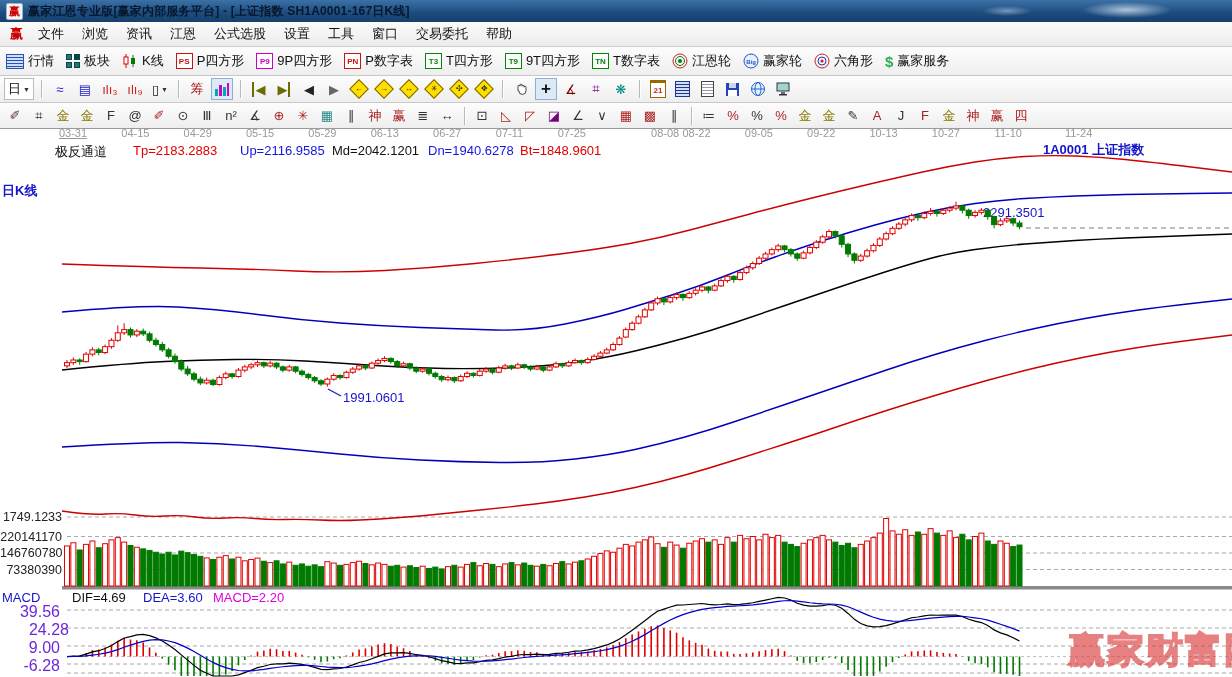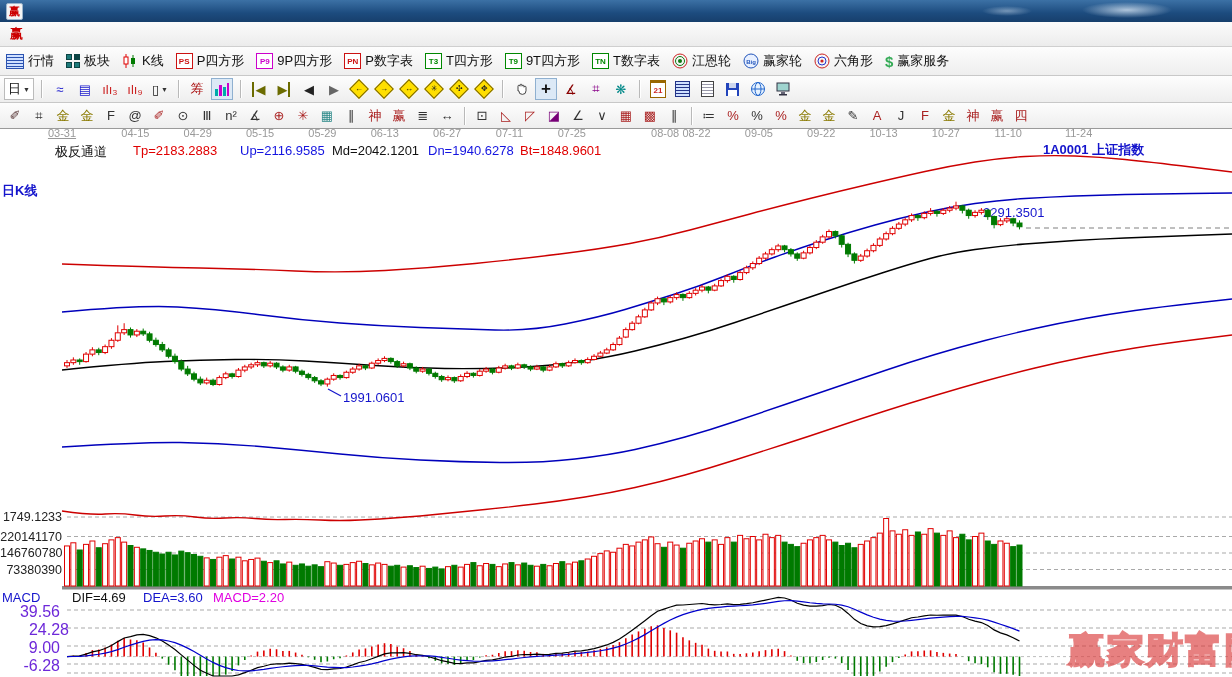--- a/index.html
+++ b/index.html
@@ -694,24 +694,37 @@
       <line x1="1013.15" y1="656.6" x2="1013.15" y2="674.8413497320408" stroke="#007a00" stroke-width="1.6"></line>
       <line x1="1019.5" y1="656.6" x2="1019.5" y2="676" stroke="#007a00" stroke-width="1.6"></line>
       <path d="M67 656.6 L73.35 656.0017094017096 L79.7 655.8987556919184 L86.05 654.1508716663907 L92.4 651.8520921972006 L98.75 650.7034519612573 L105.1 648.5544779648774 L111.44999999999999 645.5265983042962 L117.8 641.605306851655 L124.15 637.9860009346093 L130.5 636.5590689376689 L136.85 634.8318821145657 L143.2 634.325033382909 L149.55 635.6176728850818 L155.89999999999998 637.8268044279797 L162.25 640.9681262416126 L168.6 645.0433142580868 L174.95 649.5644067011011 L181.3 654.8619645216842 L187.64999999999998 660.1092025347149 L194 665.3768767325618 L200.35 670.2415573521566 L206.7 673.2991668706176 L213.04999999999998 676 L219.39999999999998 676 L225.75 676 L232.1 676 L238.45 674.8911480020715 L244.79999999999998 672.6351293265857 L251.14999999999998 670.2062243320984 L257.5 667.6695469223766 L263.85 666.2739216364419 L270.2 664.4719483026017 L276.54999999999995 663.8080438581111 L282.9 663.9236965713092 L289.25 663.2128980238568 L295.6 663.5379088710225 L301.95 664.4314312285339 L308.29999999999995 665.7601859960595 L314.65 667.4147923125423 L321 669.3058395142019 L327.34999999999997 669.5657102332889 L333.7 668.7839484293452 L340.05 668.5112410509923 L346.4 666.9652595887385 L352.75 664.9179492170158 L359.09999999999997 662.5011909574948 L365.45 661.019101825876 L371.79999999999995 658.7306376706091 L378.15 656.3151100541393 L384.5 653.9472167927555 L390.84999999999997 652.8402096302156 L397.2 652.9730078973969 L403.54999999999995 652.6397528885228 L409.9 653.3810516378264 L416.25 654.7164731463942 L422.59999999999997 655.3055757739459 L428.95 656.7391396471105 L435.29999999999995 658.5786653067453 L441.65 660.7152889397155 L448 661.8637514562627 L454.34999999999997 663.4215069725742 L460.7 663.6069677677176 L467.04999999999995 662.9544716070158 L473.4 662.8494735140782 L479.75 661.7387260222998 L486.09999999999997 660.3312888019917 L492.45 659.9040227313574 L498.79999999999995 658.5743524739498 L505.15 657.0314558053377 L511.5 656.2963492324327 L517.8499999999999 655.0059227239465 L524.2 654.4917034056291 L530.55 654.5914836729801 L536.9 654.2139156924379 L543.25 654.6632408849767 L549.5999999999999 654.3193989032335 L555.95 653.3580480753352 L562.3 653.1204307819638 L568.65 652.2559678793855 L575 651.1495542904208 L581.35 650.8234518570107 L587.6999999999999 649.9158393880197 L594.05 648.5629710503431 L600.4 646.8766728250938 L606.75 644.9483574312363 L613.1 642.3737700721599 L619.4499999999999 639.0828680663634 L625.8 634.7896215596414 L632.15 630.2386207744934 L638.5 625.5375390109215 L644.85 620.6527878968869 L651.1999999999999 615.6798029739606 L657.55 611.2926517896282 L663.9 609.0896968527348 L670.25 606.9478980064201 L676.5999999999999 605.1177376794611 L682.9499999999999 604.988492549457 L689.3 604.5181324897734 L695.65 604.0251936112203 L702 603.5201823119415 L708.3499999999999 604.4473651137947 L714.6999999999999 604.8108574501326 L721.05 604.4892533552389 L727.4 603.8738740403768 L733.75 604.7105554997817 L740.0999999999999 604.4018523070102 L746.4499999999999 603.6779184402295 L752.8 602.7565694740591 L759.15 601.451734022227 L765.5 600.1006323545843 L771.8499999999999 598.7286793972615 L778.1999999999999 597.4756828706162 L784.55 598.0053786646043 L790.9 600.0453924215511 L797.25 603.2454557078025 L803.5999999999999 605.1640755963723 L809.9499999999999 606.0568510008483 L816.3 606.1357280157414 L822.65 605.5760364688264 L829 604.5224201688922 L835.3499999999999 605.2476789633146 L841.6999999999999 608.3156432157726 L848.05 613.4234141461519 L854.4 619.3531672779742 L860.75 623.4661856316474 L867.0999999999999 625.8696480382958 L873.4499999999999 626.9063248749766 L879.8 626.6210280960237 L886.15 625.5425644874873 L892.5 623.8549640592895 L898.8499999999999 621.9486678370912 L905.1999999999999 619.8927529298188 L911.55 617.7430446357467 L917.9 616.9802470305818 L924.25 615.8768557783236 L930.5999999999999 614.9978243894799 L936.9499999999999 615.2618559293945 L943.3 615.2218594899613 L949.65 615.1834365304054 L956 615.146684222715 L962.3499999999999 616.5475570959178 L968.6999999999999 619.2981263601542 L975.05 621.1602746286006 L981.4 622.5444617377415 L987.75 625.4529335555836 L994.0999999999999 629.8814749108084 L1000.4499999999999 632.8180075975432 L1006.8 634.9110972227905 L1013.15 637.7554141972975 L1019.5 641.0362276195202" fill="none" stroke="#000000" stroke-width="1.2"></path>
       <path d="M67 656.6 L73.35 656.4803418803419 L79.7 656.3640246426572 L86.05 655.921394047404 L92.4 655.1075336773632 L98.75 654.2267173341421 L105.1 653.0922694602891 L111.44999999999999 651.5791352290905 L117.8 649.5843695536034 L124.15 647.2646958298046 L130.5 645.1235704513774 L136.85 643.065232784015 L143.2 641.3171929037939 L149.55 640.1772889000515 L155.89999999999998 639.7071920056371 L162.25 639.9593788528322 L168.6 640.9761659338832 L174.95 642.6938140873267 L181.3 645.1274441741982 L187.64999999999998 648.1237958463015 L194 651.5744120235536 L200.35 655.3078410892742 L206.7 658.9061062455429 L213.04999999999998 662.4172231854265 L219.39999999999998 665.365289020333 L225.75 667.6184036140046 L232.1 669.4123691920453 L238.45 670.5081249540505 L244.79999999999998 670.9335258285575 L251.14999999999998 670.7880655292657 L257.5 670.1643618078879 L263.85 669.3862737735986 L270.2 668.4034086793993 L276.54999999999995 667.4843357151417 L282.9 666.7722078863751 L289.25 666.0603459138715 L295.6 665.5558585053017 L301.95 665.3309730499482 L308.29999999999995 665.4168156391704 L314.65 665.8164109738448 L321 666.5142966819162 L327.34999999999997 667.1245793921908 L333.7 667.4564531996216 L340.05 667.6674107698958 L346.4 667.5269805336643 L352.75 667.0051742703346 L359.09999999999997 666.1043776077667 L365.45 665.0873224513886 L371.79999999999995 663.8159854952327 L378.15 662.3158104070139 L384.5 660.6420916841623 L390.84999999999997 659.0817152733729 L397.2 657.8599737981777 L403.54999999999995 656.8159296162468 L409.9 656.1289540205627 L416.25 655.846457845729 L422.59999999999997 655.7382814313723 L428.95 655.93845307452 L435.29999999999995 656.466495520965 L441.65 657.3162542047152 L448 658.2257536550246 L454.34999999999997 659.2649043185346 L460.7 660.1333170083711 L467.04999999999995 660.6975479281001 L473.4 661.1279330452957 L479.75 661.2500916406965 L486.09999999999997 661.0663310729556 L492.45 660.833869404636 L498.79999999999995 660.3819660184987 L505.15 659.7118639758665 L511.5 659.0287610271797 L517.8499999999999 658.2241933665331 L524.2 657.4776953743523 L530.55 656.9004530340778 L536.9 656.3631455657498 L543.25 656.0231646295953 L549.5999999999999 655.6824114843229 L555.95 655.2175388025254 L562.3 654.798117198413 L568.65 654.2896873346075 L575 653.6616607257702 L581.35 653.0940189520182 L587.6999999999999 652.4583830392186 L594.05 651.6793006414434 L600.4 650.7187750781735 L606.75 649.5646915487861 L613.1 648.1265072534609 L619.4499999999999 646.3177794160414 L625.8 644.0121478447613 L632.15 641.2574424307078 L638.5 638.1134617467505 L644.85 634.6213269767778 L651.1999999999999 630.8330221762144 L657.55 626.9249480988972 L663.9 623.3578978496647 L670.25 620.0758978810157 L676.5999999999999 617.0842658407048 L682.9499999999999 614.6651111824552 L689.3 612.6357154439189 L695.65 610.9136110773792 L702 609.4349253242916 L708.3499999999999 608.4374132821922 L714.6999999999999 607.7121021157803 L721.05 607.0675323636721 L727.4 606.428800699013 L733.75 606.0851516591667 L740.0999999999999 605.7484917887355 L746.4499999999999 605.3343771190342 L752.8 604.8188155900392 L759.15 604.1453992764768 L765.5 603.3364458920983 L771.8499999999999 602.414892593131 L778.1999999999999 601.427050648628 L784.55 600.7427162518233 L790.9 600.6032514857689 L797.25 601.1316923301756 L803.5999999999999 601.9381689834149 L809.9499999999999 602.7619053869016 L816.3 603.4366699126696 L822.65 603.8645432239009 L829 603.9961186128992 L835.3499999999999 604.2464306829822 L841.6999999999999 605.0602731895403 L848.05 606.7329013808626 L854.4 609.256954560285 L860.75 612.0988007745574 L867.0999999999999 614.8529702273051 L873.4499999999999 617.2636411568394 L879.8 619.1351185446763 L886.15 620.4166077332385 L892.5 621.1042789984486 L898.8499999999999 621.2731567661772 L905.1999999999999 620.9970759989055 L911.55 620.3462697262737 L917.9 619.6730651871354 L924.25 618.9138233053731 L930.5999999999999 618.1306235221944 L936.9499999999999 617.5568700036345 L943.3 617.0898679008998 L949.65 616.7085816268009 L956 616.3962021459837 L962.3499999999999 616.4264731359706 L968.6999999999999 617.0008037808072 L975.05 617.832697950366 L981.4 618.775050707841 L987.75 620.1106272773895 L994.0999999999999 622.0647968040734 L1000.4499999999999 624.2154389627673 L1006.8 626.354570614772 L1013.15 628.634739331277 L1019.5 631.1150369889257" fill="none" stroke="#0000cc" stroke-width="1.2"></path>
     </svg>
 
   <div class="titlebar">
     <span class="cloud"></span>
     <span class="cloud cloud2"></span>
     <span class="app-logo">赢</span>
+    <span class="title-text">赢家江恩专业版[赢家内部服务平台] - [上证指数  SH1A0001-167日K线]</span>
   </div>
 
   <div class="menubar">
     <span class="menu-logo">赢</span>
+    <span id="menu-items" style="display:flex">
+        <span class="menu-item">文件</span>
+        <span class="menu-item">浏览</span>
+        <span class="menu-item">资讯</span>
+        <span class="menu-item">江恩</span>
+        <span class="menu-item">公式选股</span>
+        <span class="menu-item">设置</span>
+        <span class="menu-item">工具</span>
+        <span class="menu-item">窗口</span>
+        <span class="menu-item">交易委托</span>
+        <span class="menu-item">帮助</span>
+      </span>
   </div>
 
   <div class="tb" id="toolbar1">
       <div class="tb1-item">
         <span class="icon-table"></span>
         <span>行情</span>
       </div>
       <div class="tb1-item">
         <span class="icon-blocks">
           <i></i>
@@ -1034,21 +1047,21 @@
       </span>
       <span class="tool">
         <b style="color:#aa2222;font-weight:normal;">赢</b>
       </span>
       <span class="tool">
         <b style="color:#aa2222;font-weight:normal;">四</b>
       </span>
     </div>
 
   <div id="date-axis">
-      <span class="date-tick" style="left: 62px; text-decoration: underline;">03-31</span>
+      <span class="date-tick" style="left: 73px; text-decoration: underline;">03-31</span>
       <span class="date-tick" style="left: 135.35px;">04-15</span>
       <span class="date-tick" style="left: 197.7px;">04-29</span>
       <span class="date-tick" style="left: 260.05px;">05-15</span>
       <span class="date-tick" style="left: 322.4px;">05-29</span>
       <span class="date-tick" style="left: 384.75px;">06-13</span>
       <span class="date-tick" style="left: 447.1px;">06-27</span>
       <span class="date-tick" style="left: 509.45px;">07-11</span>
       <span class="date-tick" style="left: 571.8px;">07-25</span>
       <span class="date-tick" style="left: 634.15px; margin-left: 31px;">08-08</span>
       <span class="date-tick" style="left: 696.5px;">08-22</span>

